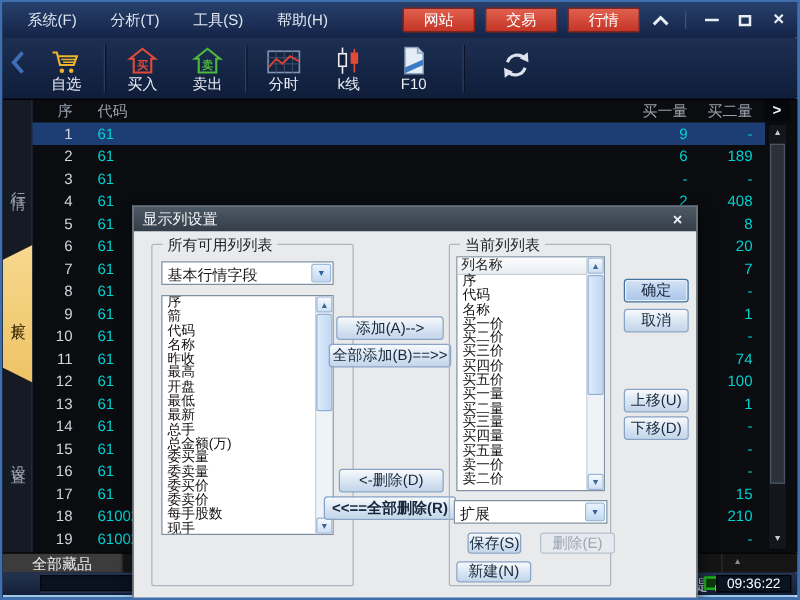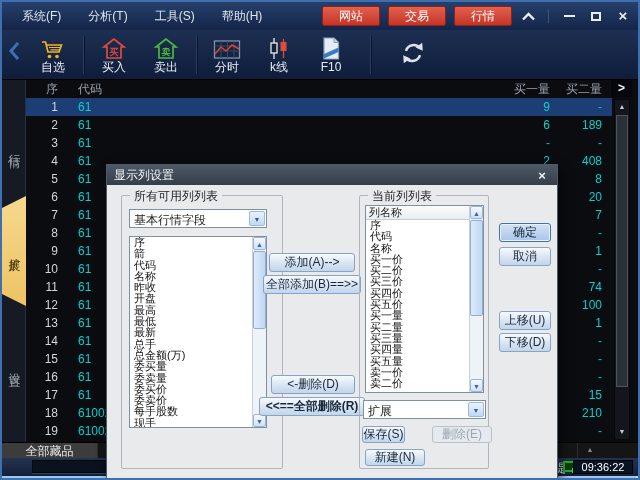--- a/index.html
+++ b/index.html
@@ -106,21 +106,21 @@
   .xpbtn.primary { background:linear-gradient(#d3e2f6,#a9c5e8); border-color:#46719f; box-shadow:inset 0 0 0 1px #e7f0fb; }
   .xpbtn.disabled { color:#9ba6b2; background:#e6eaef; border-color:#b6c1cd; }
   .b-add    { left:162px; top:88px;  width:86px;  height:19px; }
   .b-addall { left:156px; top:110px; width:98px;  height:19px; }
   .b-del    { left:164px; top:210px; width:84px;  height:19px; }
   .b-delall { left:152px; top:232px; width:106px; height:19px;font-weight:bold; }
   .b-ok     { left:392px; top:58px;  width:52px;  height:19px; }
   .b-cancel { left:392px; top:82px;  width:52px;  height:19px; }
   .b-up     { left:392px; top:146px; width:52px;  height:19px; }
   .b-down   { left:392px; top:168px; width:52px;  height:19px; }
-  .b-save { left:2px;  top:230px; width:43px; height:17px; line-height:15px; }
+  .b-save { left:14px;  top:230px; width:43px; height:17px; line-height:15px; }
   .b-delp { left:72px; top:230px; width:60px; height:17px; line-height:15px; }
   .b-new  { left:5px;  top:253px; width:60px; height:17px; line-height:15px; }
 
   
   .bottom-tabs { position:absolute; left:0; top:440px; right:0; height:16px; background:#151515;
     border-top:1px solid #000; display:flex; }
   .btab { width:96px; text-align:center; font-size:12px; line-height:16px; color:#8f959d; border-right:1px solid #2d2d2d; }
   .btab.active { background:#3c3c3c; color:#ececec; }
   .tabs-more { width:20px; text-align:center; color:#8a8a8a; font-size:7px; line-height:16px; }
 
@@ -524,22 +524,22 @@
           <div class="cb-text">基本行情字段</div>
           <div class="cb-arrow">▼</div>
         </div>
         <div class="listbox list1">
           <div class="list-inner">
               <div class="litem">序</div>
               <div class="litem">箭</div>
               <div class="litem">代码</div>
               <div class="litem">名称</div>
               <div class="litem">昨收</div>
+              <div class="litem">最高</div>
               <div class="litem">开盘</div>
-              <div class="litem">最高</div>
               <div class="litem">最低</div>
               <div class="litem">最新</div>
               <div class="litem">总手</div>
               <div class="litem">总金额(万)</div>
               <div class="litem">委买量</div>
               <div class="litem">委卖量</div>
               <div class="litem">委买价</div>
               <div class="litem">委卖价</div>
               <div class="litem">每手股数</div>
               <div class="litem">现手</div>

